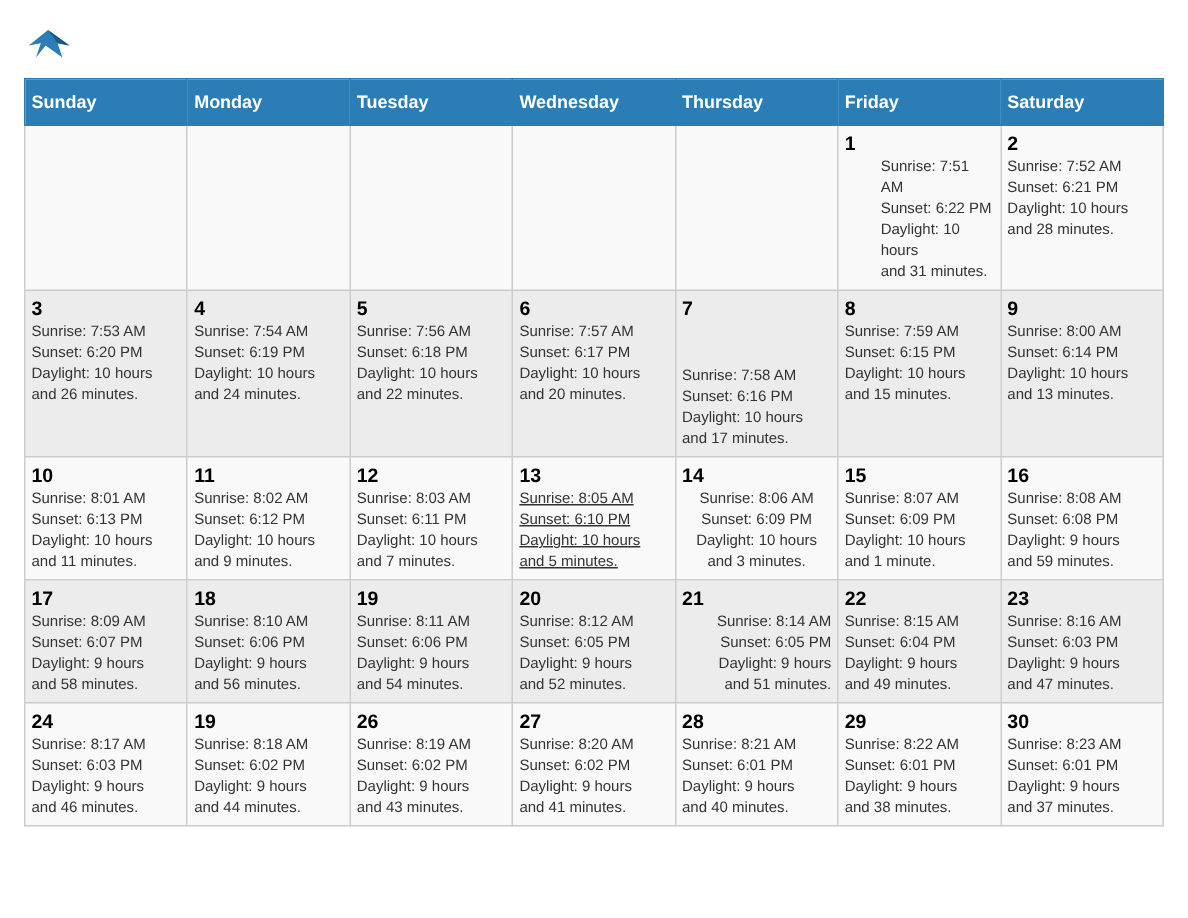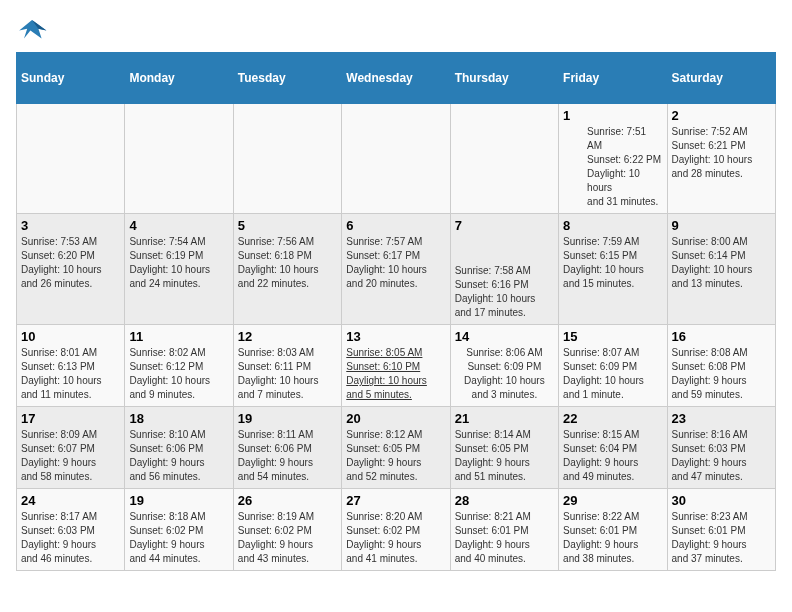--- a/index.html
+++ b/index.html
@@ -45,21 +45,21 @@
       font-weight: normal;
     }
     table {
       width: 100%;
       border-collapse: collapse;
       font-size: 11px;
     }
     thead tr th {
       background: #2a7db5;
       color: #fff;
-      padding: 18px 4px;
+      padding: 8px 4px;
       text-align: left;
       font-size: 12px;
       font-weight: bold;
       border: 1px solid #2a7db5;
     }
     tbody tr td {
       border: 1px solid #ccc;
       vertical-align: top;
       padding: 4px;
       height: 80px;
@@ -265,21 +265,21 @@
         </td>
         <td>
           <div class="day-num">20</div>
           <div class="day-detail" style="white-space: pre-line;">Sunrise: 8:12 AM
 Sunset: 6:05 PM
 Daylight: 9 hours
 and 52 minutes.</div>
         </td>
         <td>
           <div class="day-num">21</div>
-          <div class="day-detail" style="white-space: pre-line;">Sunrise: 8:14 AM
+          <div class="day-detail" style="white-space: pre-line; text-align: right;">Sunrise: 8:14 AM
 Sunset: 6:05 PM
 Daylight: 9 hours
 and 51 minutes.</div>
         </td>
         <td>
           <div class="day-num">22</div>
           <div class="day-detail" style="white-space: pre-line;">Sunrise: 8:15 AM
 Sunset: 6:04 PM
 Daylight: 9 hours
 and 49 minutes.</div>

